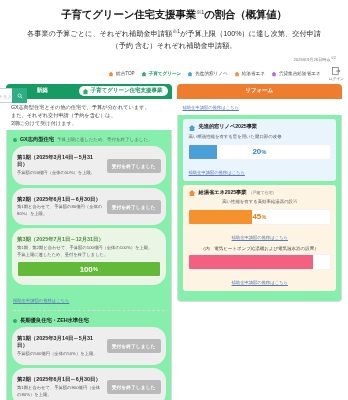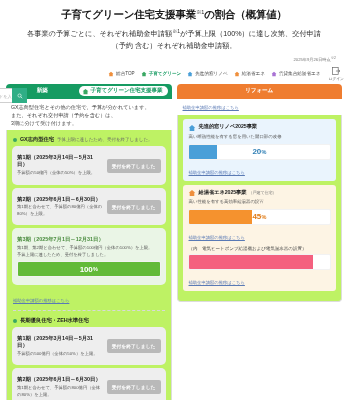--- a/index.html
+++ b/index.html
@@ -69,38 +69,38 @@
   .chip-ic { width: 7px; height: 7px; flex: 0 0 auto; }
   .tabnote {
     font-size: 5.2px; line-height: 1.6; color: #3a3a3a;
     background: #fff;
     padding: 4px 5px 3px;
   }
   .tabnote-r { min-height: 11px; }
 
   
   .panel {
-    background: #bef264;
+    background: #86efac;
     border: 1px solid #dcdcdc;
     border-top: none;
     border-radius: 0 0 4px 4px;
     padding: 4px 5px 6px;
   }
 
   
   .sec { margin-bottom: 4px; }
   .sec-head { display: flex; align-items: flex-start; gap: 3px; padding: 2px 1px 3px; }
   .dot { width: 4px; height: 4px; border-radius: 50%; margin-top: 1.5px; flex: 0 0 auto; }
   .dot.g { background: #3aa863; }
   .sec-title { font-size: 5.4px; font-weight: bold; color: #222; letter-spacing: -0.1px; }
   .sec-sub { font-size: 4.6px; color: #666; margin-left: 3px; font-weight: normal; }
 
   
   .phase {
-    border-radius: 5px;
+    border-radius: 13px;
     padding: 8px 5px;
     margin-bottom: 3px;
     display: flex; align-items: center; gap: 4px;
   }
   .phase.closed { background: #eeeeee; }
   .phase.open { background: #eaf5e6; display: block; }
   .ph-main { flex: 1 1 auto; min-width: 0; }
   .ph-title { font-size: 5.4px; font-weight: bold; color: #1f1f1f; }
   .phase.open .ph-title { color: #4a8c3f; }
   .ph-desc { font-size: 4.3px; line-height: 1.55; color: #555; margin-top: 1.5px; }
@@ -137,21 +137,21 @@
     display: inline-block;
     font-size: 4.3px; color: #5a7ab5;
     text-decoration: underline;
     margin: 2px 0 1px 1px;
   }
   .divider { height: 0; border-top: 1px dashed #d8d8d8; margin: 4px 1px 4px; }
 
   
   .rcard { border-radius: 3px; padding: 4px 5px 3px; margin-bottom: 4px; }
   .rcard.c-blue { background: #eaf4fd; }
-  .rcard.c-orange { background: #fdf4e4; }
+  .rcard.c-orange { background: #fdf4e4; text-align: center; }
   .rcard.c-purple { background: #f4ecfa; }
   .rc-head { display: flex; align-items: flex-start; gap: 3px; }
   .rc-ic { width: 8px; height: 8px; flex: 0 0 auto; margin-top: 0.5px; }
   .rc-title { font-size: 5.3px; font-weight: bold; color: #222; letter-spacing: -0.1px; }
   .rc-tag { font-size: 4.1px; color: #777; font-weight: normal; margin-left: 2px; }
   .rc-desc { font-size: 4.4px; color: #555; margin: 2px 0 0 1px; line-height: 1.5; }
   .rc-subhead { font-size: 4.5px; color: #444; margin: 3px 0 0 1px; }
 
   
   .rail-search {

